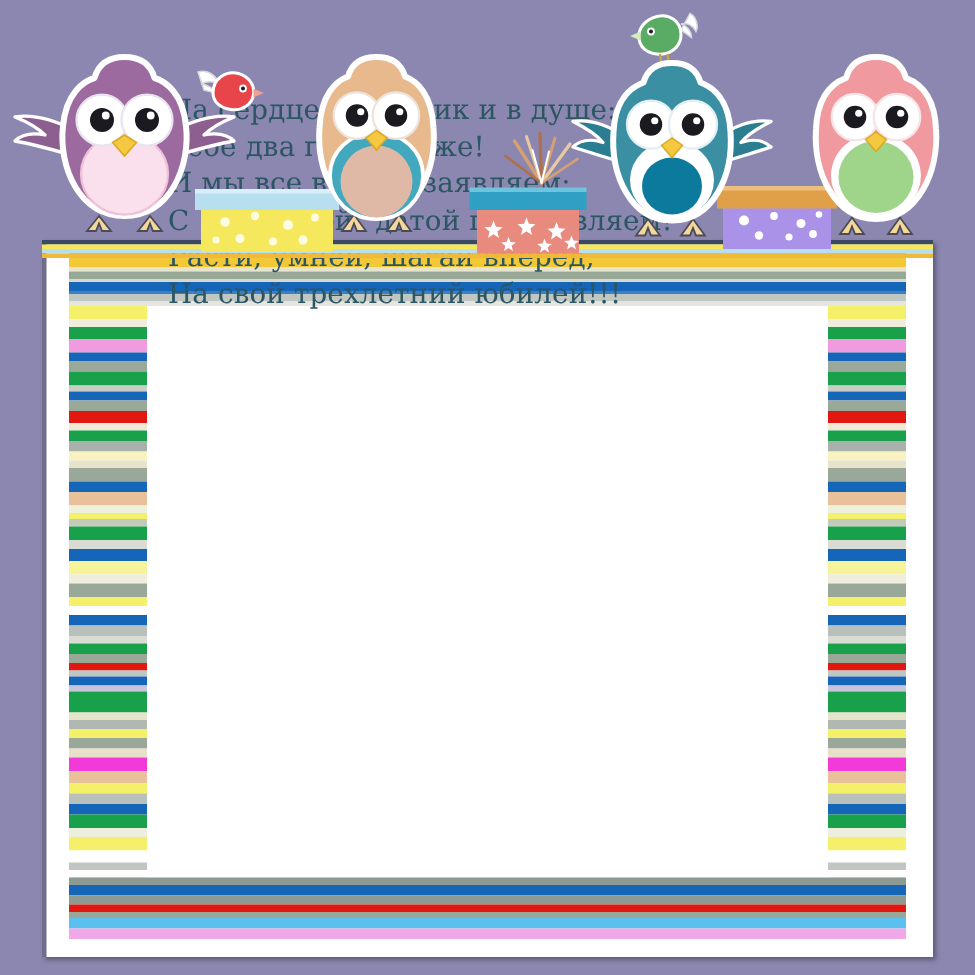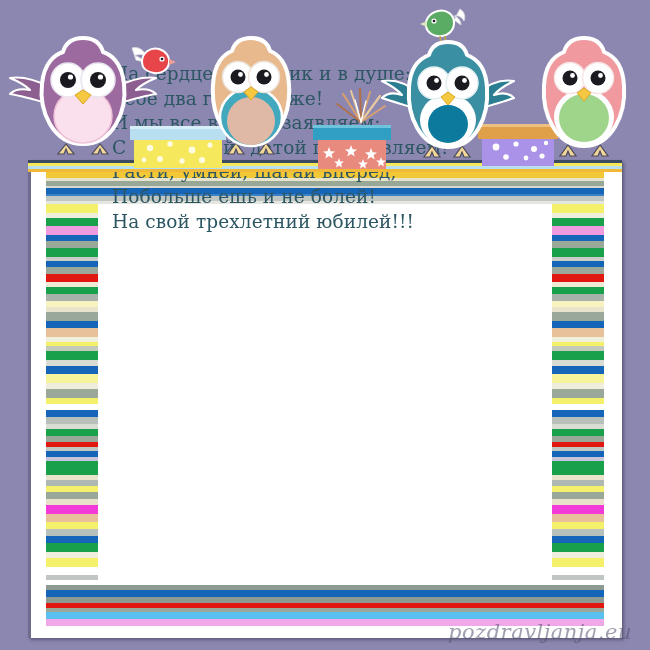--- a/index.html
+++ b/index.html
@@ -255,21 +255,20 @@
 
     <div id="frame-inner-shadow"></div>
   </div>
 
   <div id="poem" style="color: rgb(44, 86, 98);">
       <div class="line">На сердце праздник и в душе:</div>
       <div class="line">Тебе два годика уже!</div>
       <div class="line">И мы все вместе заявляем:</div>
       <div class="line">С "огромной" датой поздравляем!</div>
       <div class="line">Расти, умней, шагай вперед,</div>
-      <div class="line">Побольше ешь и не болей!</div>
       <div class="line">На свой трехлетний юбилей!!!</div>
     </div>
 
   <div id="shelf">
       <div class="stripe" style="position: absolute; left: 0px; right: 0px; top: 0px; height: 3px; background: rgb(59, 74, 96);"></div>
       <div class="stripe" style="position: absolute; left: 0px; right: 0px; top: 3px; height: 3px; background: rgb(245, 232, 92);"></div>
       <div class="stripe" style="position: absolute; left: 0px; right: 0px; top: 6px; height: 3px; background: rgb(184, 223, 240);"></div>
       <div class="stripe" style="position: absolute; left: 0px; right: 0px; top: 9px; height: 3px; background: rgb(242, 184, 56);"></div>
     </div>
 
@@ -453,15 +452,14 @@
         <circle cx="70" cy="45" r="15.5" fill="#ffffff" stroke="#f6e4e6" stroke-width="1.5"></circle>
         <circle cx="42" cy="45" r="7.5" fill="#1a1a20"></circle>
         <circle cx="70" cy="45" r="7.5" fill="#1a1a20"></circle>
         <circle cx="44.5" cy="42.5" r="2.4" fill="#ffffff"></circle>
         <circle cx="72.5" cy="42.5" r="2.4" fill="#ffffff"></circle>
         <path d="M56 55 l-7 5 7 8 7-8z" fill="#f5c842" stroke="#dca820" stroke-width="1"></path>
       </g>
     </svg>
   </div>
 
-  <div id="watermark">pozdravljanja.eu</div>
 
 </div>
 
 </body></html>

